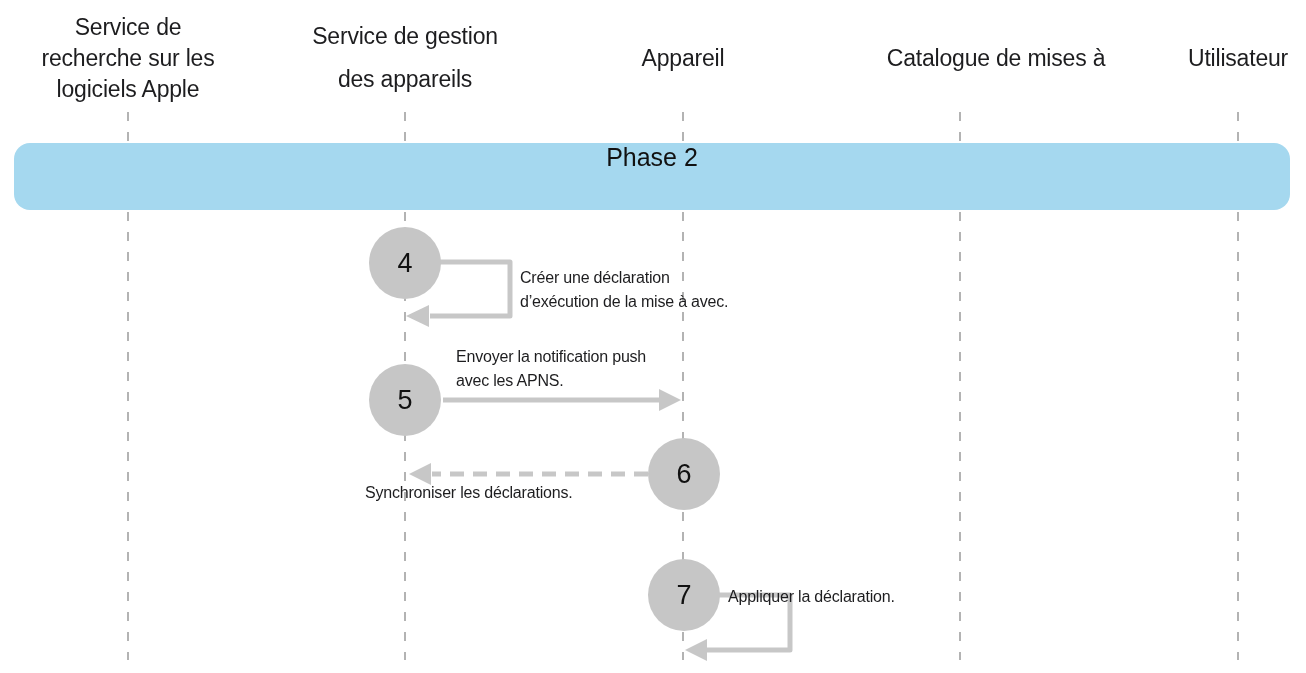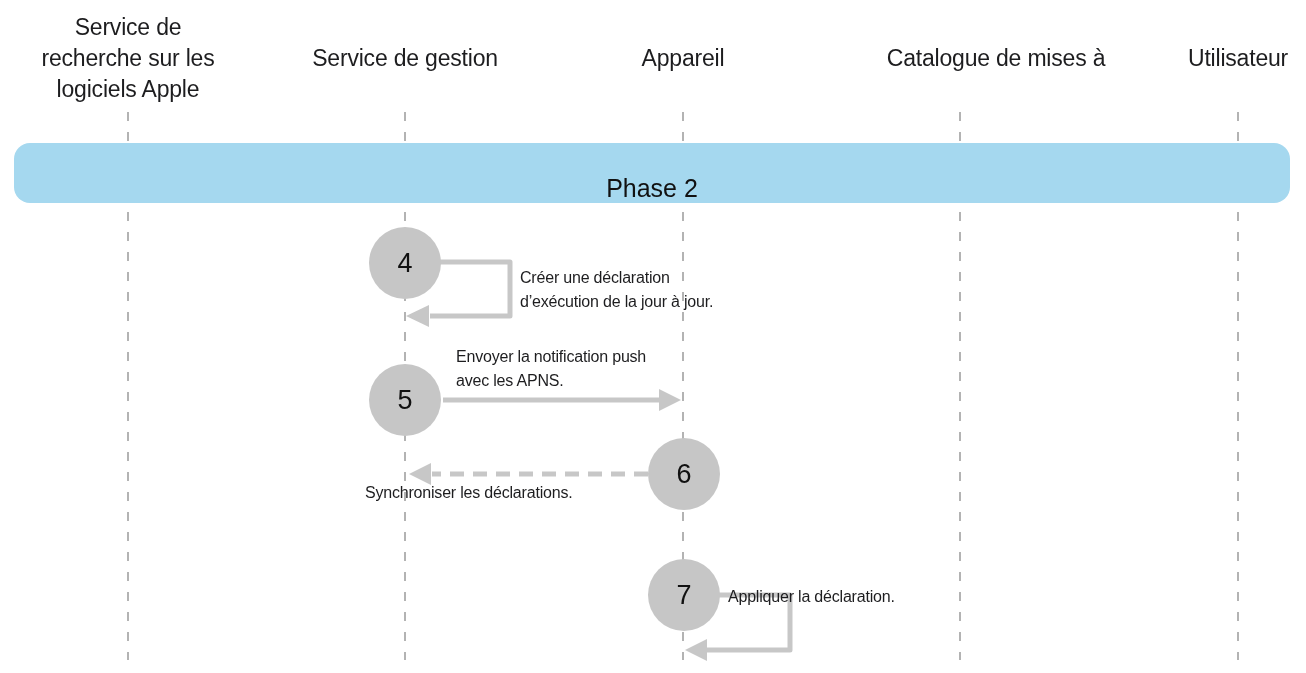--- a/index.html
+++ b/index.html
@@ -18,23 +18,23 @@
   .lifeline{
     position:absolute;top:112px;height:548px;width:2px;z-index:1;
     background:repeating-linear-gradient(to bottom,var(--lifeline) 0 9px,transparent 9px 20px);
   }
   .actor{
     position:absolute;top:0;height:116px;width:264px;z-index:1;
     display:flex;flex-direction:column;justify-content:center;text-align:center;
     font-size:23px;line-height:31px;letter-spacing:-0.2px;
   }
   .phase-banner{
-    position:absolute;left:14px;top:143px;width:1276px;height:60px;z-index:2;
+    position:absolute;left:14px;top:143px;width:1276px;height:67px;z-index:2;
     background:var(--phase-banner);border-radius:16px;
-    display:flex;align-items:flex-end;justify-content:center;
+    display:flex;align-items:flex-start;justify-content:center;
     font-size:25px;color:#111;
   }
   svg.arrows{position:absolute;left:0;top:0;z-index:3;}
   svg.arrows path{stroke:var(--arrow);stroke-width:5;fill:none;stroke-linejoin:round;}
   svg.arrows polygon{fill:var(--arrow);stroke:none;}
   .step-circle{
     position:absolute;width:72px;height:72px;border-radius:50%;z-index:4;
     background:var(--step-circle);display:flex;align-items:center;justify-content:center;
     font-size:27px;font-weight:500;color:#111;
   }
@@ -60,20 +60,21 @@
   <div class="lifeline ll4"></div>
   <div class="lifeline ll5"></div>
 
   <div class="actor a1">
     <div>Service de</div>
     <div>recherche sur les</div>
     <div>logiciels Apple</div>
   </div>
   <div class="actor a2">
     <div>Service de gestion</div>
+    <div>des appareils</div>
   </div>
   <div class="actor a3">
     <div>Appareil</div>
   </div>
   <div class="actor a4">
     <div>Catalogue de mises à</div>
   </div>
   <div class="actor a5">
     <div>Utilisateur</div>
   </div>
@@ -109,21 +110,21 @@
   </div>
   <div class="step-circle c6">
     <span>6</span>
   </div>
   <div class="step-circle c7">
     <span>7</span>
   </div>
 
   <div class="msg m4">
     <div>Créer une déclaration</div>
-    <div>d’exécution de la jour à jour.</div>
+    <div>d’exécution de la mise à avec.</div>
   </div>
   <div class="msg m5">
     <div>Envoyer la notification push</div>
     <div>avec les APNS.</div>
   </div>
   <div class="msg m6">
     <div>Synchroniser les déclarations.</div>
   </div>
   <div class="msg m7">
     <div>Appliquer la déclaration.</div>

